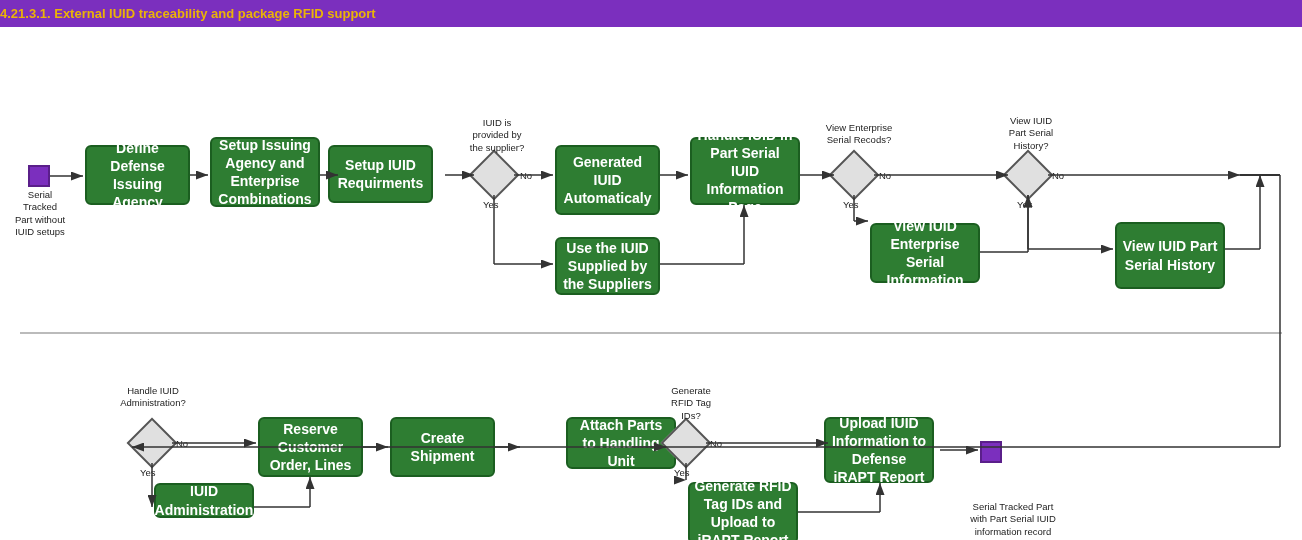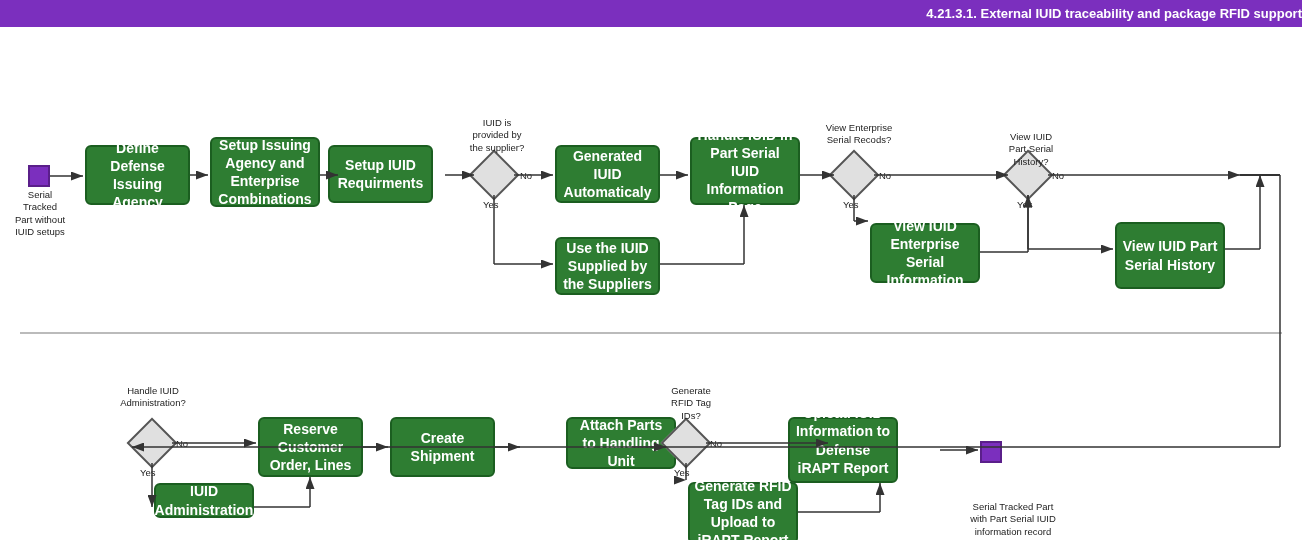--- a/index.html
+++ b/index.html
@@ -6,22 +6,22 @@
     body {
       background: #fff;
       font-family: Arial, sans-serif;
       font-size: 11px;
       width: 1302px;
       min-height: 540px;
       overflow: hidden;
     }
     .header {
       background: #7b2fbe;
-      color: #ffffff;
-      text-align: right;
+      color: #eab308;
+      text-align: left;
       padding: 6px 0;
       font-size: 13px;
       font-weight: bold;
     }
     .diagram-area {
       position: relative;
       width: 1302px;
       height: 500px;
       background: #fff;
     }
@@ -110,21 +110,21 @@
   <div class="process-box" style="left:328px; top:118px; width:105px; height:58px;">
     <span>Setup IUID
 Requirments</span>
   </div>
 
   <div class="decision" style="left:476px; top:130px;"></div>
   <div class="label" style="left:452px; top:90px; width:90px;">IUID is<br>provided by<br>the supplier?</div>
   <div class="label" style="left:520px; top:143px;">No</div>
   <div class="label" style="left:483px; top:172px;">Yes</div>
 
-  <div class="process-box" style="left:555px; top:118px; width:105px; height:58px;">
+  <div class="process-box" style="left:555px; top:118px; width:105px; height:70px;">
     <span>Generated IUID
 Automaticaly</span>
   </div>
 
   <div class="process-box" style="left:555px; top:210px; width:105px; height:58px;">
     <span>Use the IUID
 Supplied by the
 Suppliers</span>
   </div>
 
@@ -140,21 +140,21 @@
   <div class="label" style="left:879px; top:143px;">No</div>
   <div class="label" style="left:843px; top:172px;">Yes</div>
 
   <div class="process-box" style="left:870px; top:196px; width:110px; height:60px;">
     <span>View IUID
 Enterprise Serial
 Information</span>
   </div>
 
   <div class="decision" style="left:1010px; top:130px;"></div>
-  <div class="label" style="left:986px; top:104px; width:90px;">View IUID<br>Part Serial<br>History?</div>
+  <div class="label" style="left:986px; top:88px; width:90px;">View IUID<br>Part Serial<br>History?</div>
   <div class="label" style="left:1052px; top:143px;">No</div>
   <div class="label" style="left:1017px; top:172px;">Yes</div>
 
   <div class="process-box" style="left:1115px; top:195px; width:110px; height:67px;">
     <span>View IUID Part
 Serial History</span>
   </div>
 
   <div style="position:absolute; left:1240px; top:147px; width:40px; height:2px; background:#333;"></div>
 
@@ -190,21 +190,21 @@
   <div class="label" style="left:710px; top:411px;">No</div>
   <div class="label" style="left:674px; top:440px;">Yes</div>
 
   <div class="process-box" style="left:688px; top:455px; width:110px; height:62px;">
     <span>Generate RFID
 Tag IDs and
 Upload to iRAPT
 Report</span>
   </div>
 
-  <div class="process-box" style="left:788px; top:390px; width:110px; height:66px;align-items:flex-end;">
+  <div class="process-box" style="left:824px; top:390px; width:110px; height:66px;">
     <span>Upload IUID
 Information to
 Defense iRAPT
 Report</span>
   </div>
 
   <div class="terminal" style="left:980px; top:414px;"></div>
   <div class="label" style="left:958px; top:438px; width:110px; text-align:center;margin-top:36px;">Serial Tracked Part<br>with Part Serial IUID<br>information record</div>
 
   <svg class="arrows-svg">

